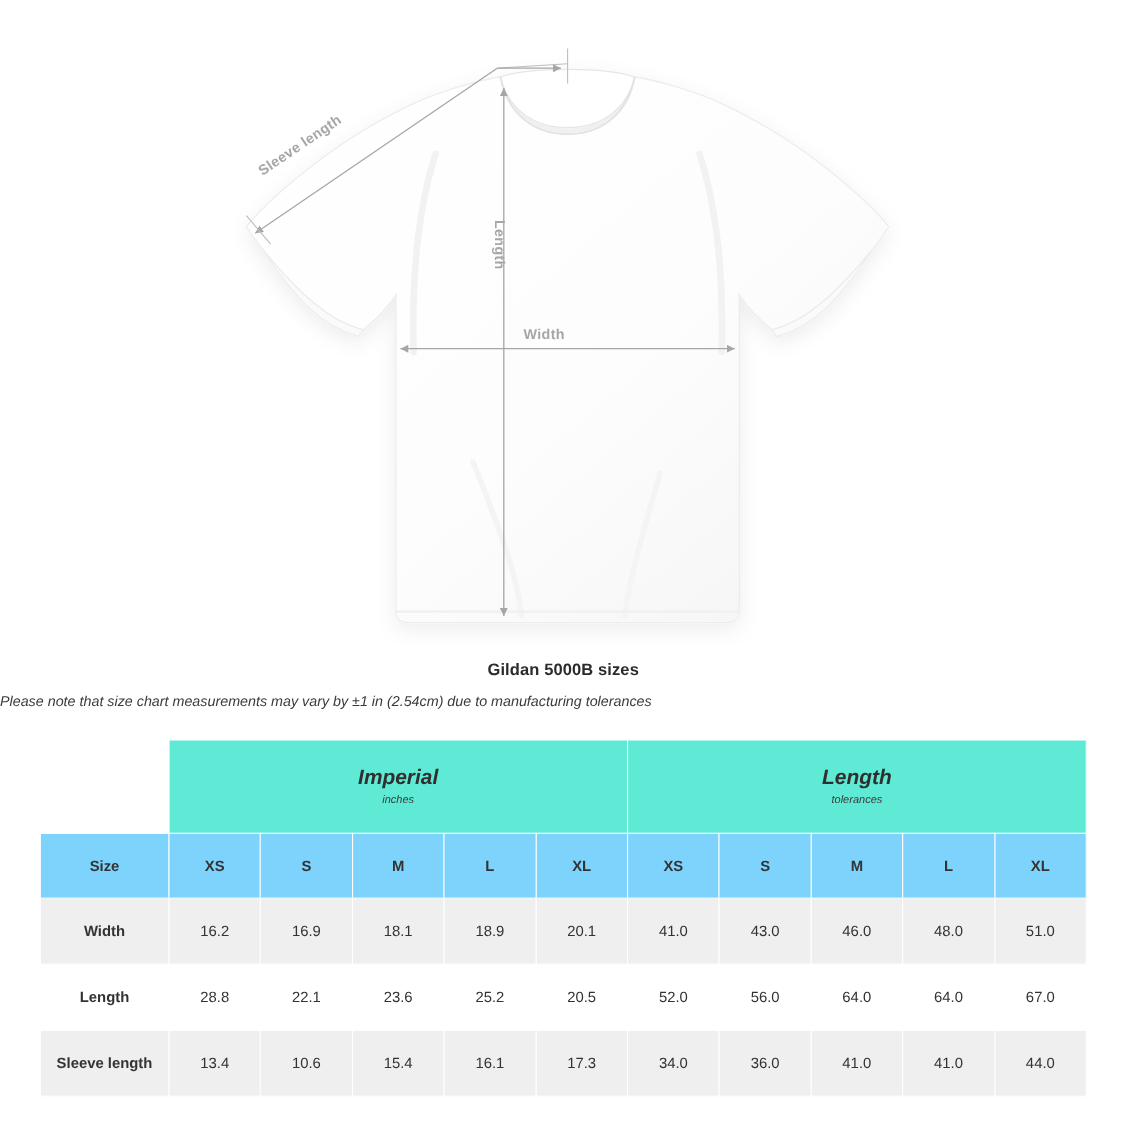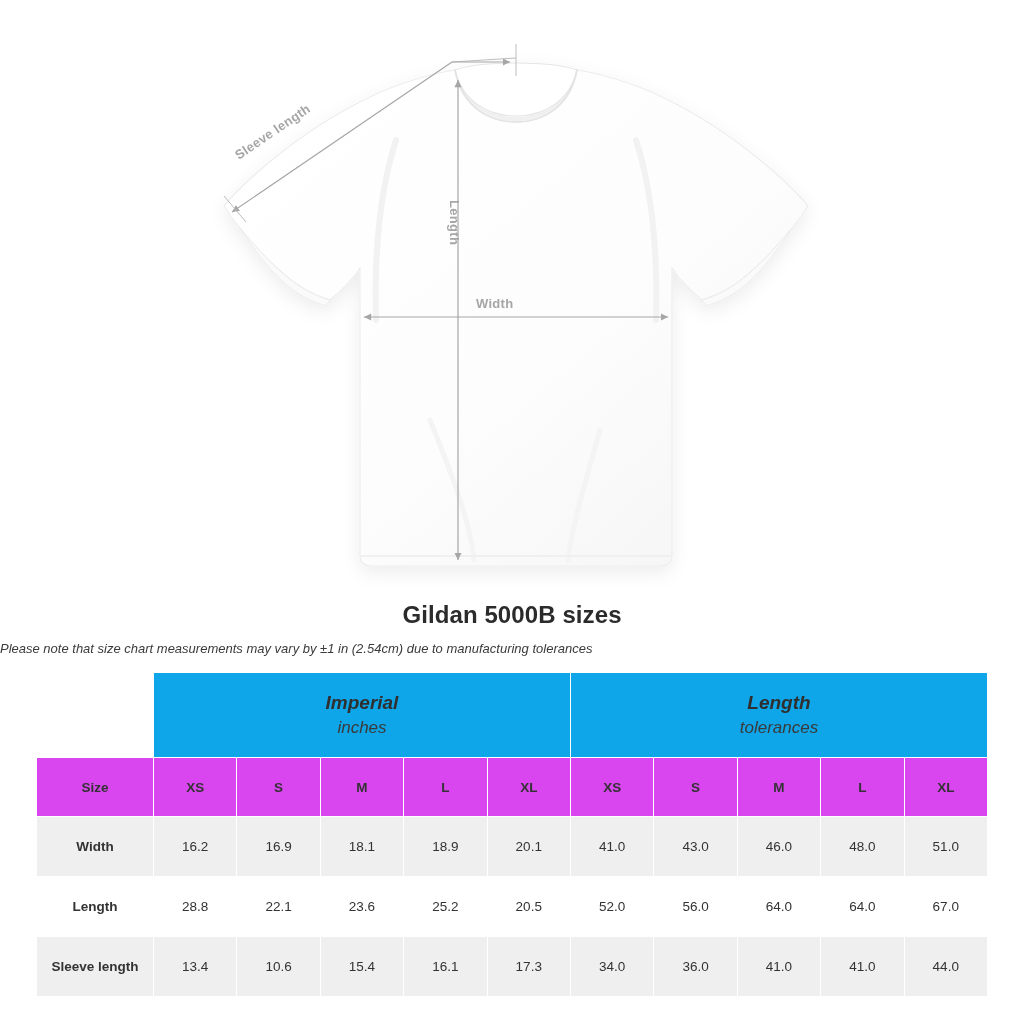--- a/index.html
+++ b/index.html
@@ -30,21 +30,21 @@
     position: absolute;
     left: 0;
     top: 0;
     width: 1024px;
     height: 595px;
   }
 
   
   .title {
     text-align: center;
-    font-size: 24px;
+    font-size: 15px;
     font-weight: bold;
     color: #2b2b2b;
     margin: 0;
     padding-top: 6px;
     letter-spacing: 0.1px;
   }
   .subtitle {
     text-align: left;
     font-size: 13px;
     font-style: italic;
@@ -65,47 +65,47 @@
     table-layout: fixed;
   }
   table.size-chart td, table.size-chart th {
     border: 1px solid #ffffff;
     text-align: center;
     font-size: 13.5px;
     color: #333333;
     padding: 0;
   }
   .unit-head {
-    background: #0ea5e9;
+    background: #5eead4;
     height: 84px;
     vertical-align: middle;
   }
   .unit-head .unit-name {
     font-size: 19px;
     font-style: italic;
     font-weight: bold;
     color: #2f2f2f;
     display: block;
     line-height: 1.15;
   }
   .unit-head .unit-sub {
-    font-size: 17px;
+    font-size: 10px;
     font-style: italic;
     color: #3a3a3a;
     display: block;
     margin-top: 4px;
   }
   .col-label {
     background: #ffffff;
     width: 116px;
   }
   .hdr-row td {
     height: 58px;
     vertical-align: middle;
-    background: #d946ef;
+    background: #7dd3fc;
     font-size: 13.5px;
     font-weight: bold;
     color: #333333;
   }
   .hdr-row td.size-cell {
     font-weight: bold;
   }
   .data-row td {
     height: 59px;
     vertical-align: middle;

